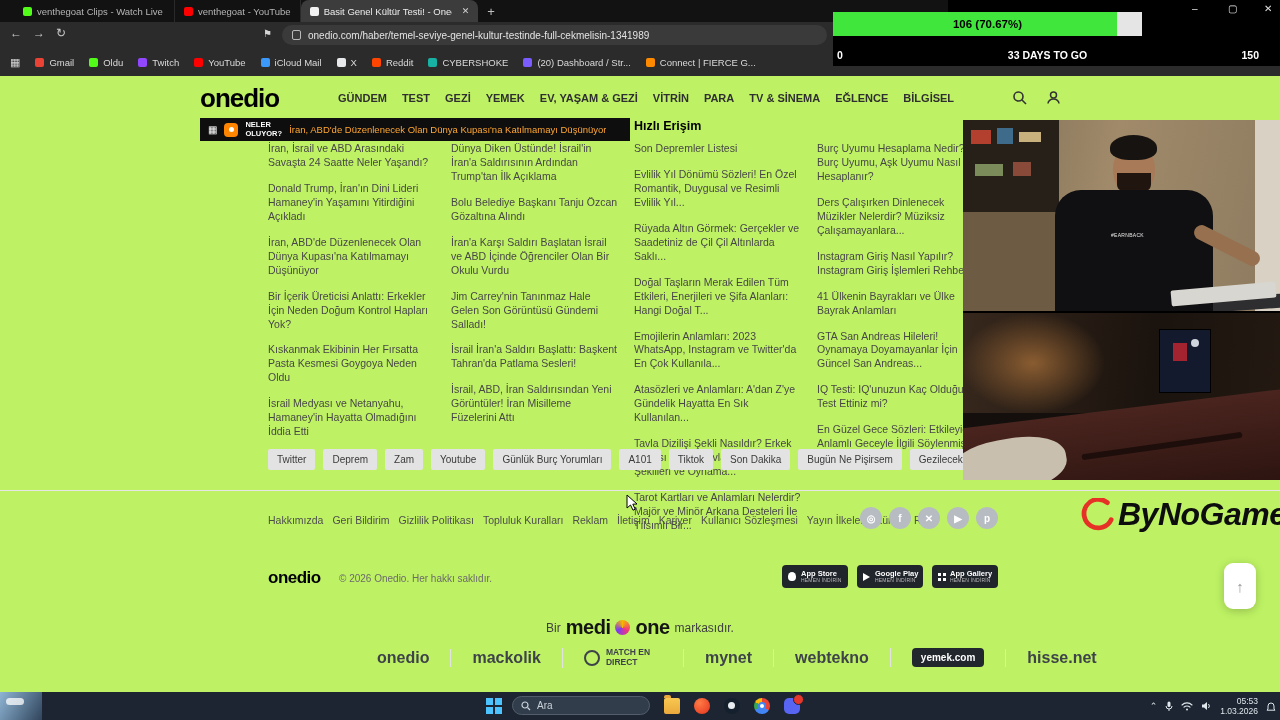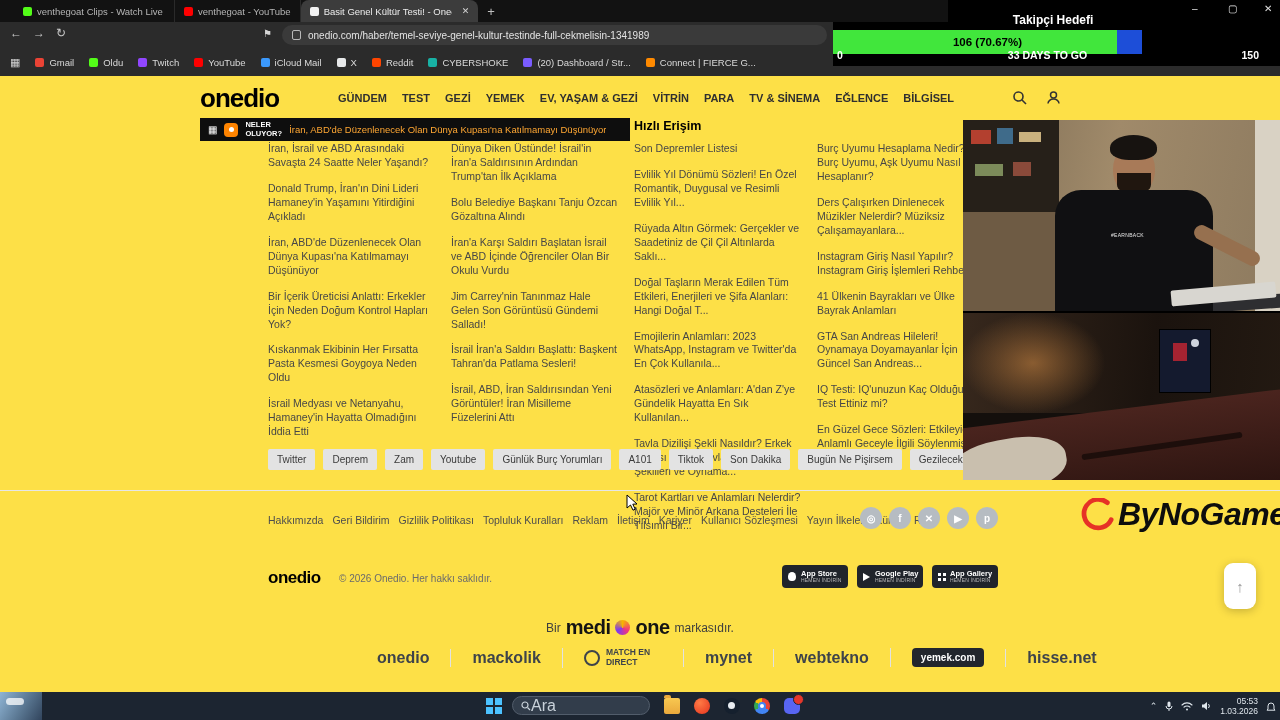--- a/index.html
+++ b/index.html
@@ -31,32 +31,32 @@
   .bm-grid{color:#d0d0d0;font-size:11px;}
   .bm{display:flex;align-items:center;gap:5px;font-size:9.5px;color:#dadada;white-space:nowrap;}
   .bm-dot{width:9px;height:9px;border-radius:2px;flex:none;}
 
   
   .goal-blackpanel{position:absolute;top:0;left:948px;width:332px;height:22px;background:#000;z-index:50;}
   .goal-title{position:absolute;top:0;left:988px;width:130px;height:22px;line-height:22px;text-align:center;
               color:#fff;font-size:12px;font-weight:bold;z-index:51;margin-top:9px;}
   .wc{position:absolute;top:4px;color:#e0e0e0;font-size:10px;z-index:52;line-height:1;}
   .goal-band{position:absolute;top:22px;left:833px;width:447px;height:44px;background:#000;z-index:50;}
-  .goal-bar{position:absolute;top:30px;left:833px;width:309px;height:24px;background:#1d4ed8;z-index:51;overflow:hidden;text-decoration:underline;}
+  .goal-bar{position:absolute;top:12px;left:833px;width:309px;height:24px;background:#e5e5e5;z-index:51;overflow:hidden;text-decoration:underline;}
   .goal-fill{position:absolute;top:0;left:0;bottom:0;width:92%;}
   .goal-value{position:absolute;top:0;left:0;right:0;bottom:0;display:flex;align-items:center;
               justify-content:center;color:#000;font-weight:bold;font-size:11.5px;}
   .goal-days{position:absolute;top:46px;left:833px;width:429px;height:20px;z-index:51;color:#fff;
              font-size:10.5px;font-weight:bold;}
   .gd-l{position:absolute;left:4px;top:3px;}
   .gd-c{position:absolute;left:0;right:0;top:3px;text-align:center;}
   .gd-r{position:absolute;right:3px;top:3px;}
 
   
-  .page{position:absolute;top:76px;left:0;width:1280px;height:616px;background:#fde047;z-index:1;}
+  .page{position:absolute;top:76px;left:0;width:1280px;height:616px;background:#bef264;z-index:1;}
   .site-logo{position:absolute;left:200px;top:7px;font-size:26px;font-weight:800;color:#000;letter-spacing:-1px;}
   .site-nav{position:absolute;left:338px;top:16px;display:flex;gap:15px;font-size:11px;font-weight:bold;
             color:#2f2f2f;white-space:nowrap;}
   .hdr-ico{position:absolute;top:14px;}
   .ticker{position:absolute;top:42px;left:200px;width:430px;height:23px;background:#0e0e0e;display:flex;
           align-items:center;gap:7px;padding:0 8px;box-sizing:border-box;z-index:5;}
   .tk-grid{color:#fff;font-size:10px;}
   .tk-logo{width:14px;height:14px;border-radius:4px;background:#ff8400;flex:none;display:flex;
            align-items:center;justify-content:center;}
   .tk-logo::after{content:"";width:5px;height:5px;background:#fff;border-radius:50%;}
@@ -144,22 +144,22 @@
 
   
   .taskbar{position:absolute;top:692px;left:0;width:1280px;height:28px;background:#1c2531;z-index:60;}
   .tb-weather{position:absolute;left:0;top:0;width:42px;height:28px;
               background:linear-gradient(120deg,#8fb4d4,#5a7792 55%,#31445c);}
   .tb-weather::after{content:"";position:absolute;left:6px;top:6px;width:18px;height:7px;
                      background:rgba(255,255,255,.75);border-radius:6px;}
   .tb-start{position:absolute;left:486px;top:6px;display:grid;grid-template-columns:7px 7px;gap:2px;}
   .tb-start span{width:7px;height:7px;background:#4cc2ff;}
   .tb-search{position:absolute;left:512px;top:4px;width:138px;height:19px;border-radius:10px;background:#323d4b;
-             border:1px solid #525d6b;display:flex;align-items:center;padding:0 8px;box-sizing:border-box;
-             color:#c9d2da;font-size:16px;}
+             border:1px solid #525d6b;display:flex;align-items:center;gap:6px;padding:0 8px;box-sizing:border-box;
+             color:#c9d2da;font-size:10px;}
   .tb-apps{position:absolute;left:664px;top:6px;display:flex;gap:14px;align-items:center;}
   .app{width:16px;height:16px;position:relative;flex:none;}
   .app-folder{background:linear-gradient(#f8c851,#eaa93c);border-radius:2px;}
   .app-folder::before{content:"";position:absolute;left:0;top:-3px;width:7px;height:3px;background:#eaa93c;
                       border-radius:2px 2px 0 0;}
   .app-brave{background:radial-gradient(circle at 35% 30%,#ff7a45,#e5341e);border-radius:50%;}
   .app-steam{background:#15202e;border-radius:50%;}
   .app-steam::after{content:"";position:absolute;left:4px;top:4px;width:7px;height:7px;background:#e8edf2;border-radius:50%;}
   .app-chrome{border-radius:50%;background:conic-gradient(#ea4335 0 120deg,#4285f4 0 240deg,#34a853 0 300deg,#fbbc05 0);}
   .app-chrome::after{content:"";position:absolute;left:4px;top:4px;width:8px;height:8px;background:#fff;

